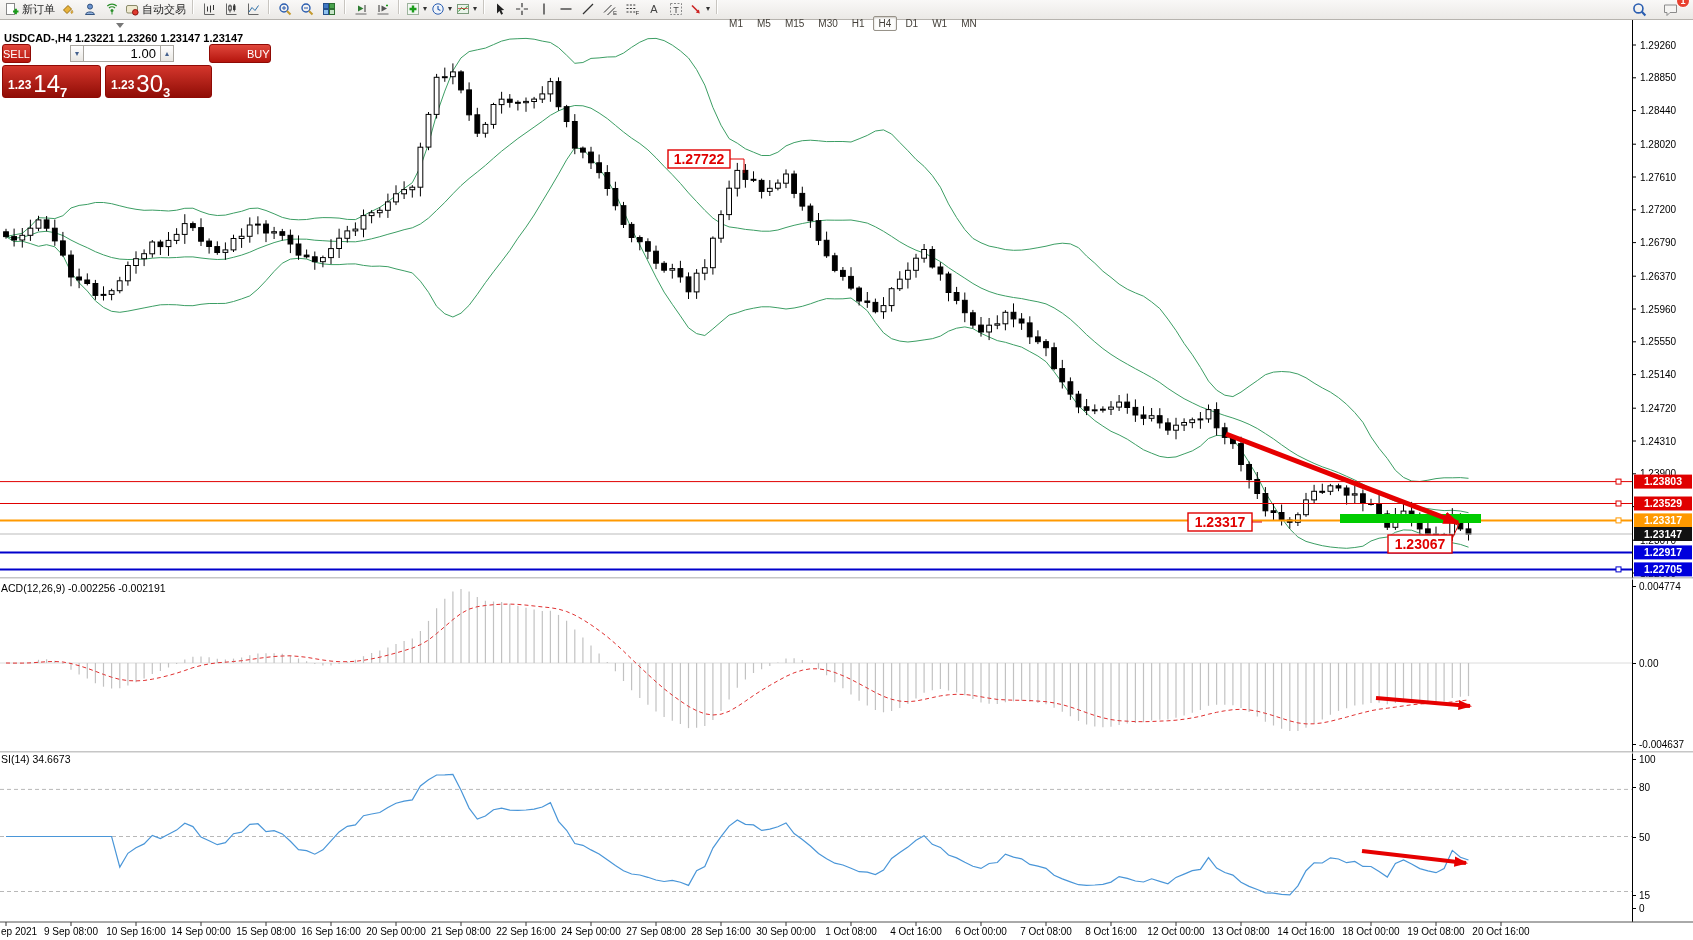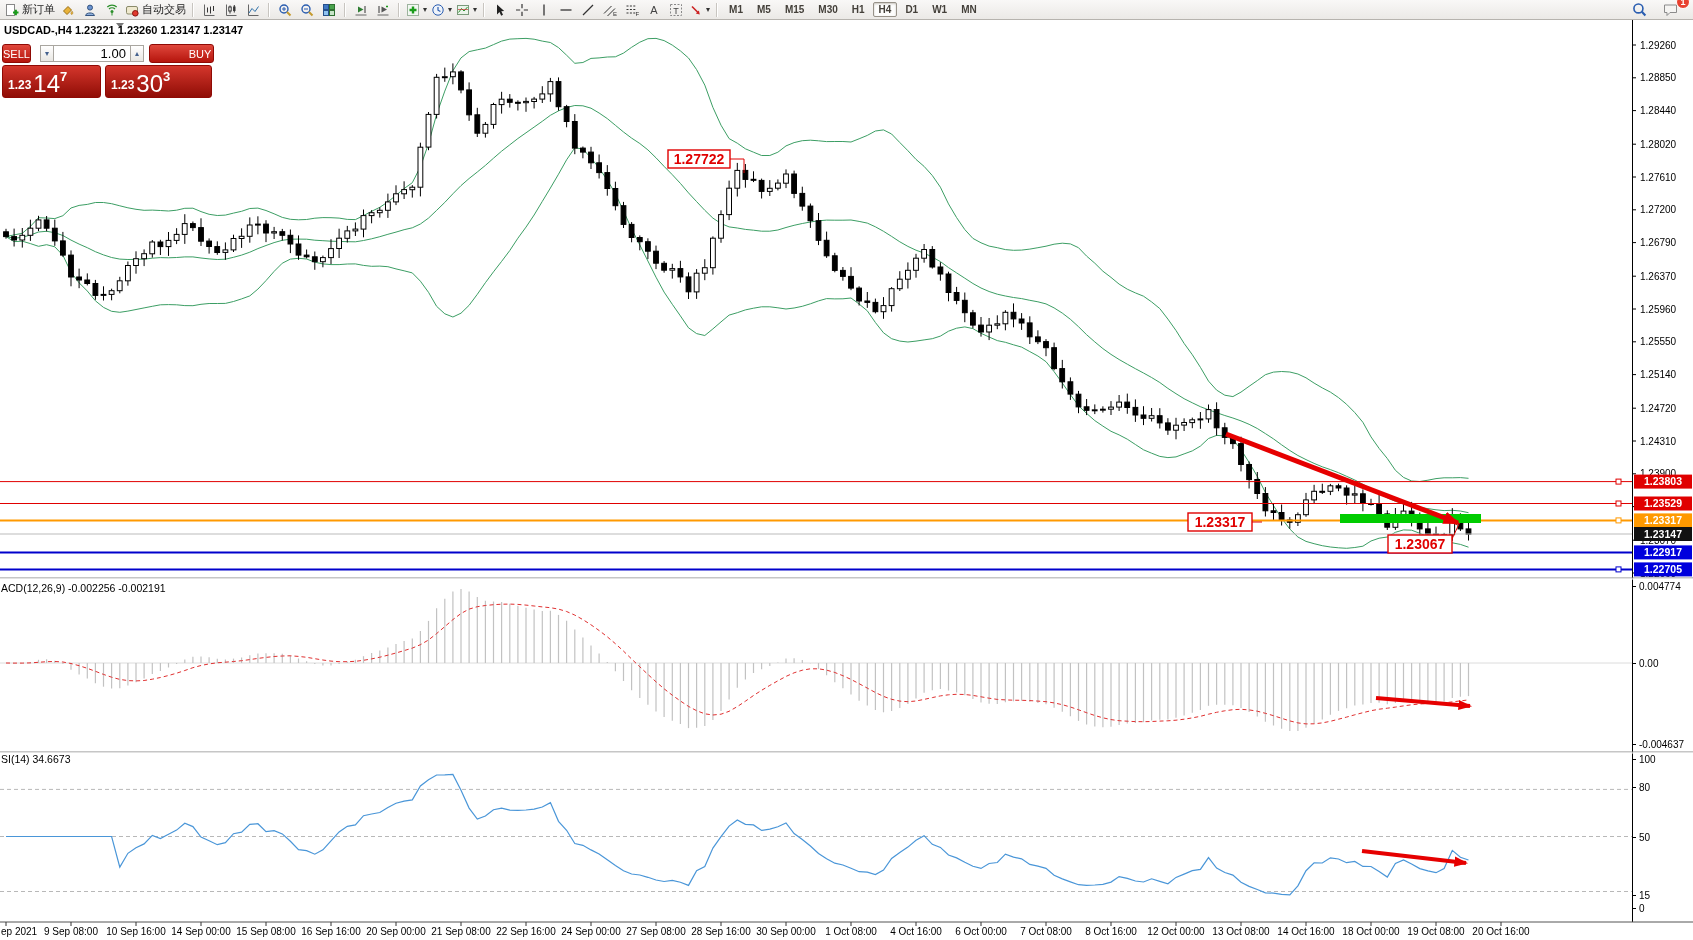--- a/index.html
+++ b/index.html
@@ -4,53 +4,53 @@
 <style>
   html,body{margin:0;padding:0;background:#fff;}
   body{width:1693px;height:940px;overflow:hidden;font-family:"Liberation Sans",sans-serif;}
   #app{position:relative;width:1693px;height:940px;}
   #chart-svg{position:absolute;top:0;left:0;display:block;}
   #chart-svg text{font-family:"Liberation Sans",sans-serif;}
 
   
   .toolbar{position:absolute;top:0;left:0;right:0;height:20px;z-index:10;
     background:linear-gradient(#f9f8f7,#ebe9e6);border-bottom:1px solid #b6b3ae;
-    display:flex;align-items:center;padding:0 3px;box-sizing:border-box;}
+    display:flex;align-items:flex-start;padding:0 3px;box-sizing:border-box;}
   .tbtn{height:18px;min-width:18px;display:inline-flex;align-items:center;justify-content:center;
     gap:3px;padding:0 2px;border-radius:2px;font-size:11px;color:#222;cursor:default;}
   .tbtn svg{display:block;}
   .tsep{width:1px;height:14px;background:#c8c5c0;border-right:1px solid #fff;margin:0 4px;}
-  .tf{font-size:10px;font-weight:700;color:#44403a;padding:1px 5px;margin:0 1px;border:1px solid transparent;border-radius:2px;}
+  .tf{font-size:10px;font-weight:400;color:#44403a;padding:1px 5px;margin:16px 1px;border:1px solid transparent;border-radius:2px;}
   .tf.active{background:#fdfdfc;border-color:#979289;box-shadow:inset 0 1px 2px #c9c5bf;}
   .caret{font-size:8px;color:#333;line-height:1;}
   .toolbar-right{margin-left:auto;display:flex;align-items:center;gap:10px;padding-right:8px;}
   .chatwrap{position:relative;}
   .badge{position:absolute;top:-6px;right:-8px;background:#e8402f;color:#fff;border:1px solid #fff;
     border-radius:50%;width:12px;height:12px;font-size:9px;font-weight:700;
     display:flex;align-items:center;justify-content:center;}
 
   
-  .chart-title{position:absolute;top:24px;left:4px;font-size:11px;font-weight:700;color:#000;z-index:5;}
+  .chart-title{position:absolute;top:32px;left:4px;font-size:11px;font-weight:700;color:#000;z-index:5;}
 
   
   .ocp{position:absolute;top:44px;left:2px;width:212px;z-index:6;}
-  .ocp-row1{display:flex;align-items:center;height:19px;}
+  .ocp-row1{display:flex;align-items:center;height:19px;gap:30px;}
   .btn-sell,.btn-buy{height:17px;border:1px solid #8f0a05;border-radius:3px;
     background:linear-gradient(#e0473c,#b5150d);color:#fff;font-size:11px;
     display:flex;align-items:center;justify-content:center;}
   .btn-sell{width:34px;}
   .btn-buy{width:42px;padding-left:37px;}
   .vol-group{display:flex;align-items:center;margin:0 5px 0 9px;}
   .vol-btn{width:14px;height:17px;box-sizing:border-box;background:linear-gradient(#fff,#e9e7e3);
     border:1px solid #a9a6a0;color:#44618e;font-size:8px;display:flex;align-items:center;justify-content:center;}
   .vol-input{width:76px;height:17px;box-sizing:border-box;border:1px solid #a9a6a0;border-left:none;border-right:none;
     text-align:right;font-size:13px;padding:0 4px;font-family:Liberation Sans, sans-serif;}
   .ocp-row2{display:flex;margin-top:2px;}
   .ocp-price{height:33px;border-radius:3px;border:1px solid #8f0a05;color:#fff;
-    background:linear-gradient(#d4362c,#900d06);display:flex;align-items:flex-end;padding:0 5px 1px 5px;box-sizing:border-box;}
+    background:linear-gradient(#d4362c,#900d06);display:flex;align-items:flex-end;padding:16px 5px 1px 5px;box-sizing:border-box;}
   .ocp-price.sell{width:99px;margin-right:4px;}
   .ocp-price.buy{width:107px;}
   .pp-small{font-size:12px;font-weight:700;margin:0 2px 4px 0;}
   .pp-big{font-size:24px;line-height:0.95;}
   .pp-sup{font-size:13px;font-weight:700;align-self:flex-start;margin-top:3px;}
 </style>
 </head>
 <body>
 
 <div id="app">

